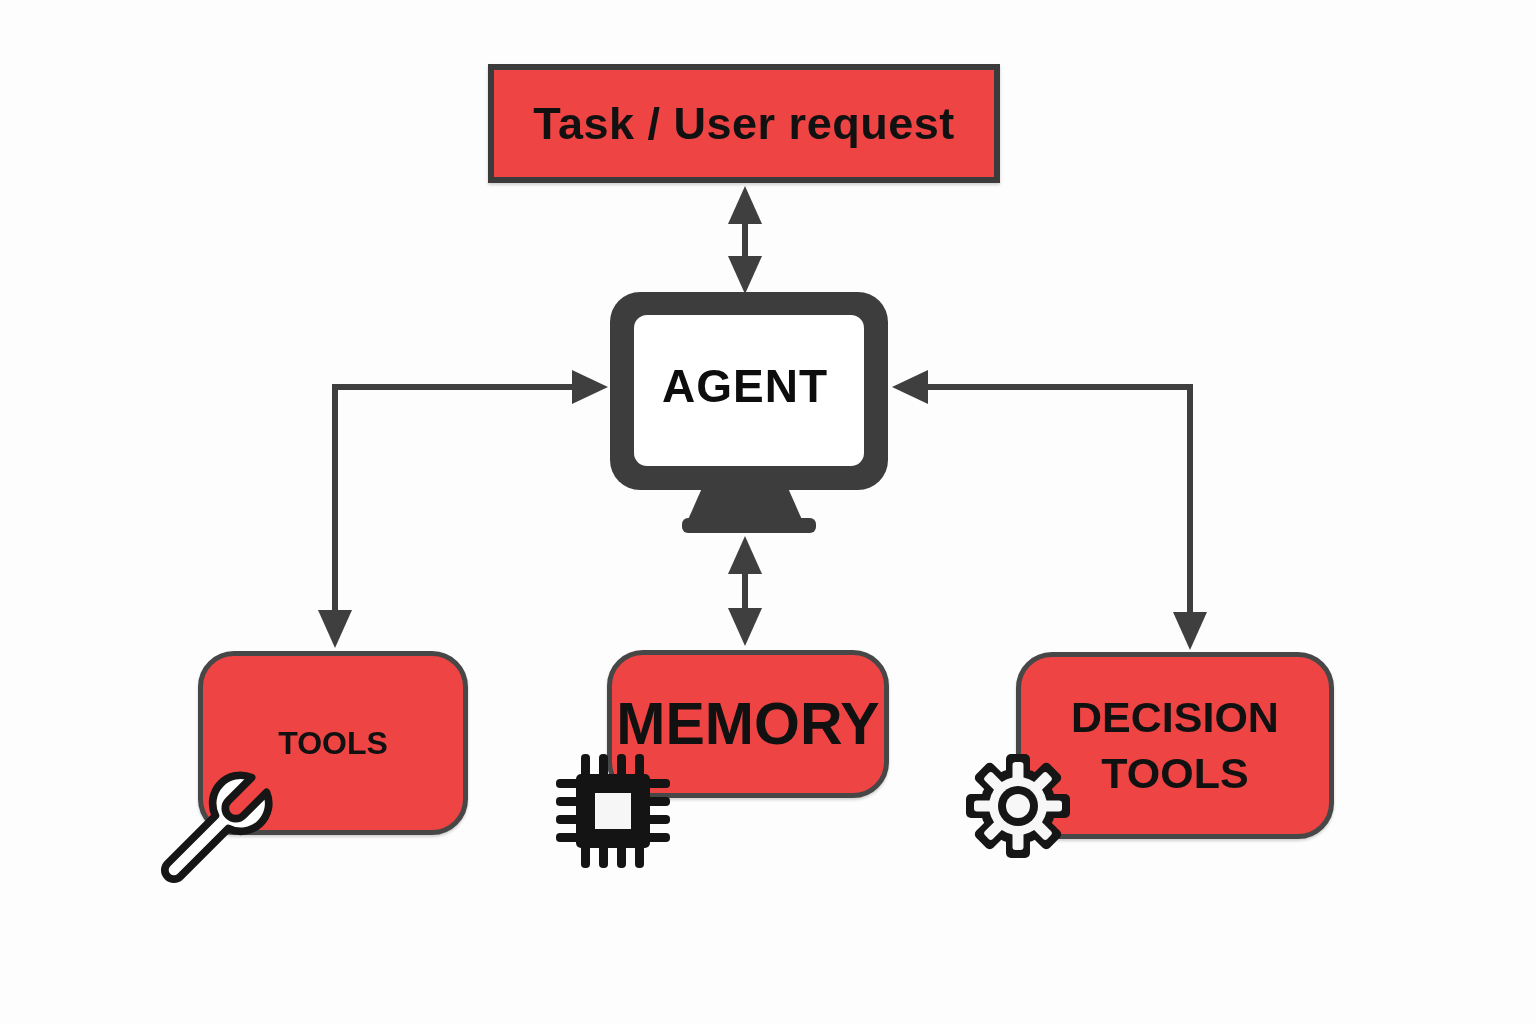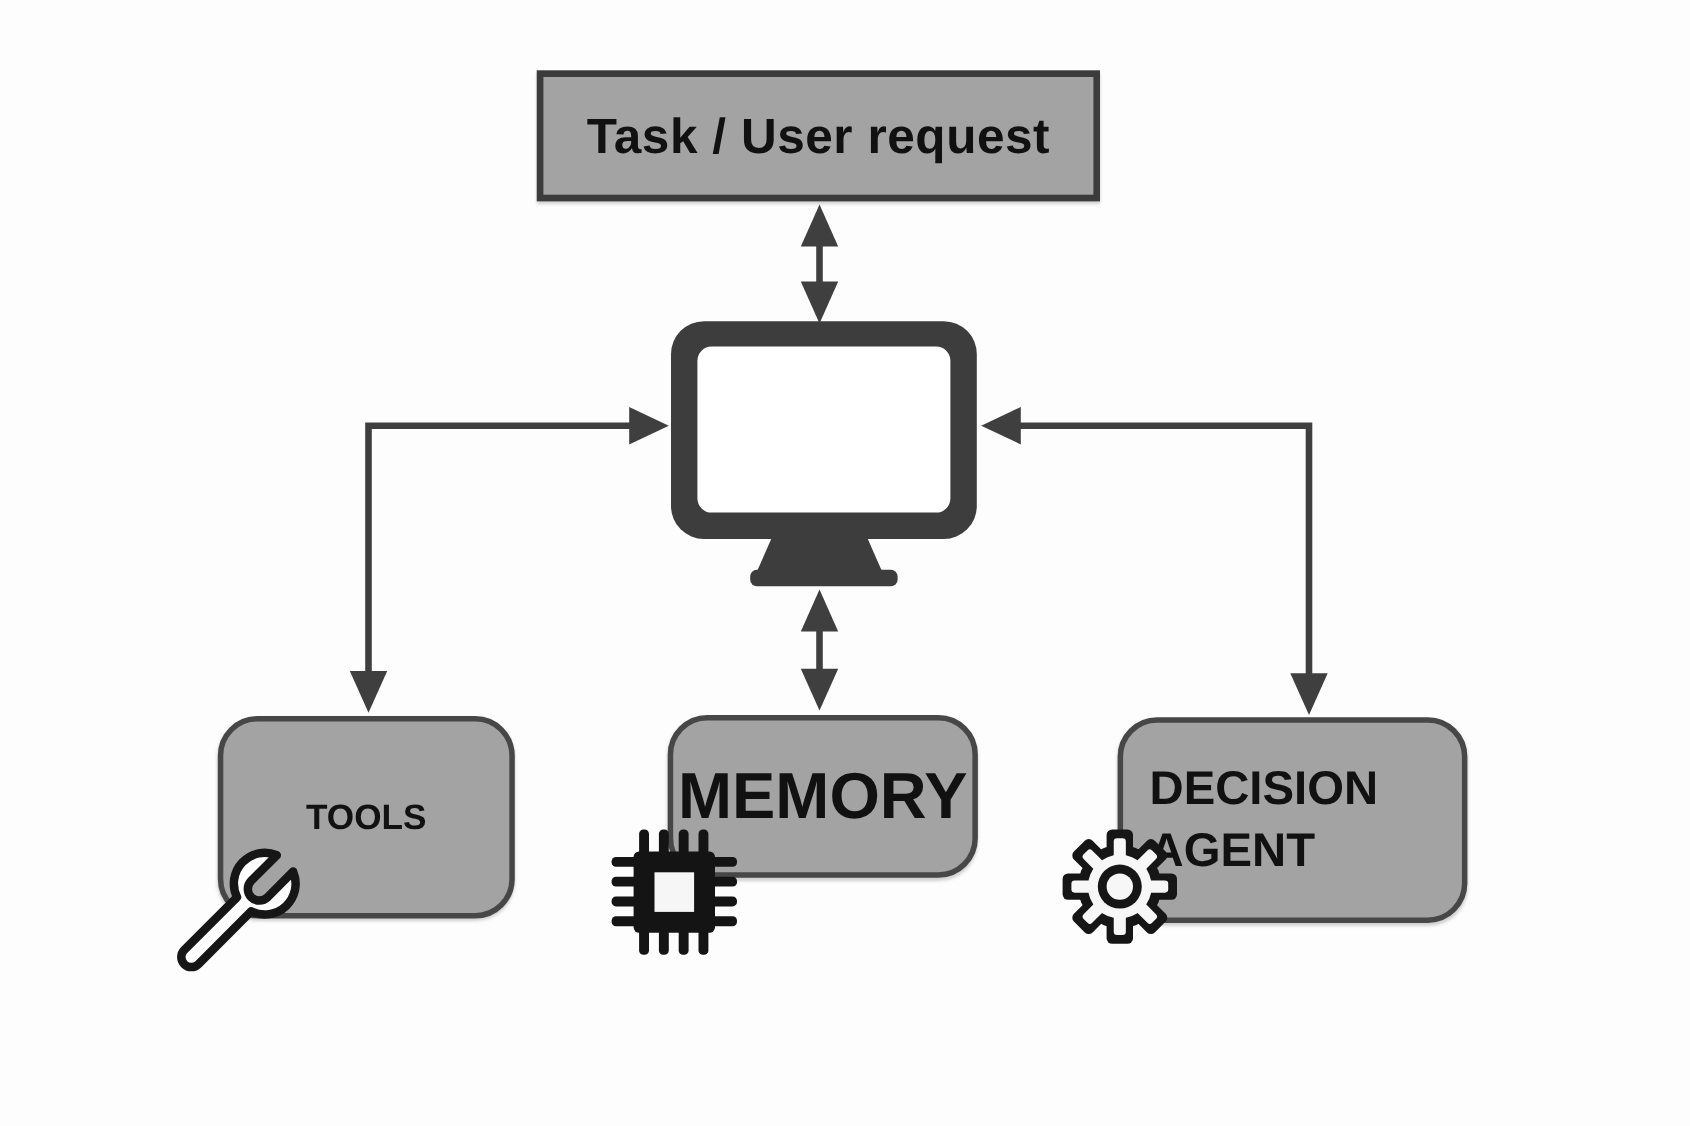--- a/index.html
+++ b/index.html
@@ -20,21 +20,22 @@
     position: absolute;
     left: 0; top: 0;
     width: 1536px; height: 1024px;
     z-index: 1;
   }
   .node {
     position: absolute;
     display: flex;
     align-items: center;
     justify-content: center;
-    background: #a3a3a3;
+    text-align: center;
+    background: #ef4444;
     box-sizing: border-box;
     z-index: 2;
   }
   .task-box {
     left: 488px; top: 64px;
     width: 512px; height: 119px;
     border: 6px solid #3b3b3b;
     box-shadow: 0 2px 3px rgba(0,0,0,0.18);
     font-size: 45px;
     font-weight: bold;
@@ -116,31 +117,32 @@
   </div>
 
   <div class="monitor-wrap">
     <svg viewBox="0 0 292 256" width="292" height="256" xmlns="http://www.w3.org/2000/svg">
       <rect x="10" y="8" width="278" height="198" rx="30" fill="#3d3d3d"></rect>
       <rect x="34" y="31" width="230" height="151" rx="13" fill="#ffffff"></rect>
       <polygon points="102,204 188,204 203,238 87,238" fill="#3d3d3d"></polygon>
       <rect x="82" y="234" width="134" height="15" rx="6" fill="#3d3d3d"></rect>
     </svg>
   </div>
+  <div class="agent-label">AGENT</div>
 
   <div class="node round-box tools-box">
     <span class="lbl">TOOLS</span>
   </div>
 
   <div class="node round-box memory-box">
     <span class="lbl">MEMORY</span>
   </div>
 
   <div class="node round-box decision-box">
-    <span class="lbl">DECISION AGENT</span>
+    <span class="lbl">DECISION TOOLS</span>
   </div>
 
   <svg class="icon-svg wrench-pos" viewBox="0 0 220 190" xmlns="http://www.w3.org/2000/svg">
     <g transform="translate(96,98) rotate(45) scale(0.70)">
       <path d="M -15,-87
                L -15,-40
                A 15 15 0 0 0 15,-40
                L 15,-87
                A 40 40 0 0 1 13,-12
                L 13,85

